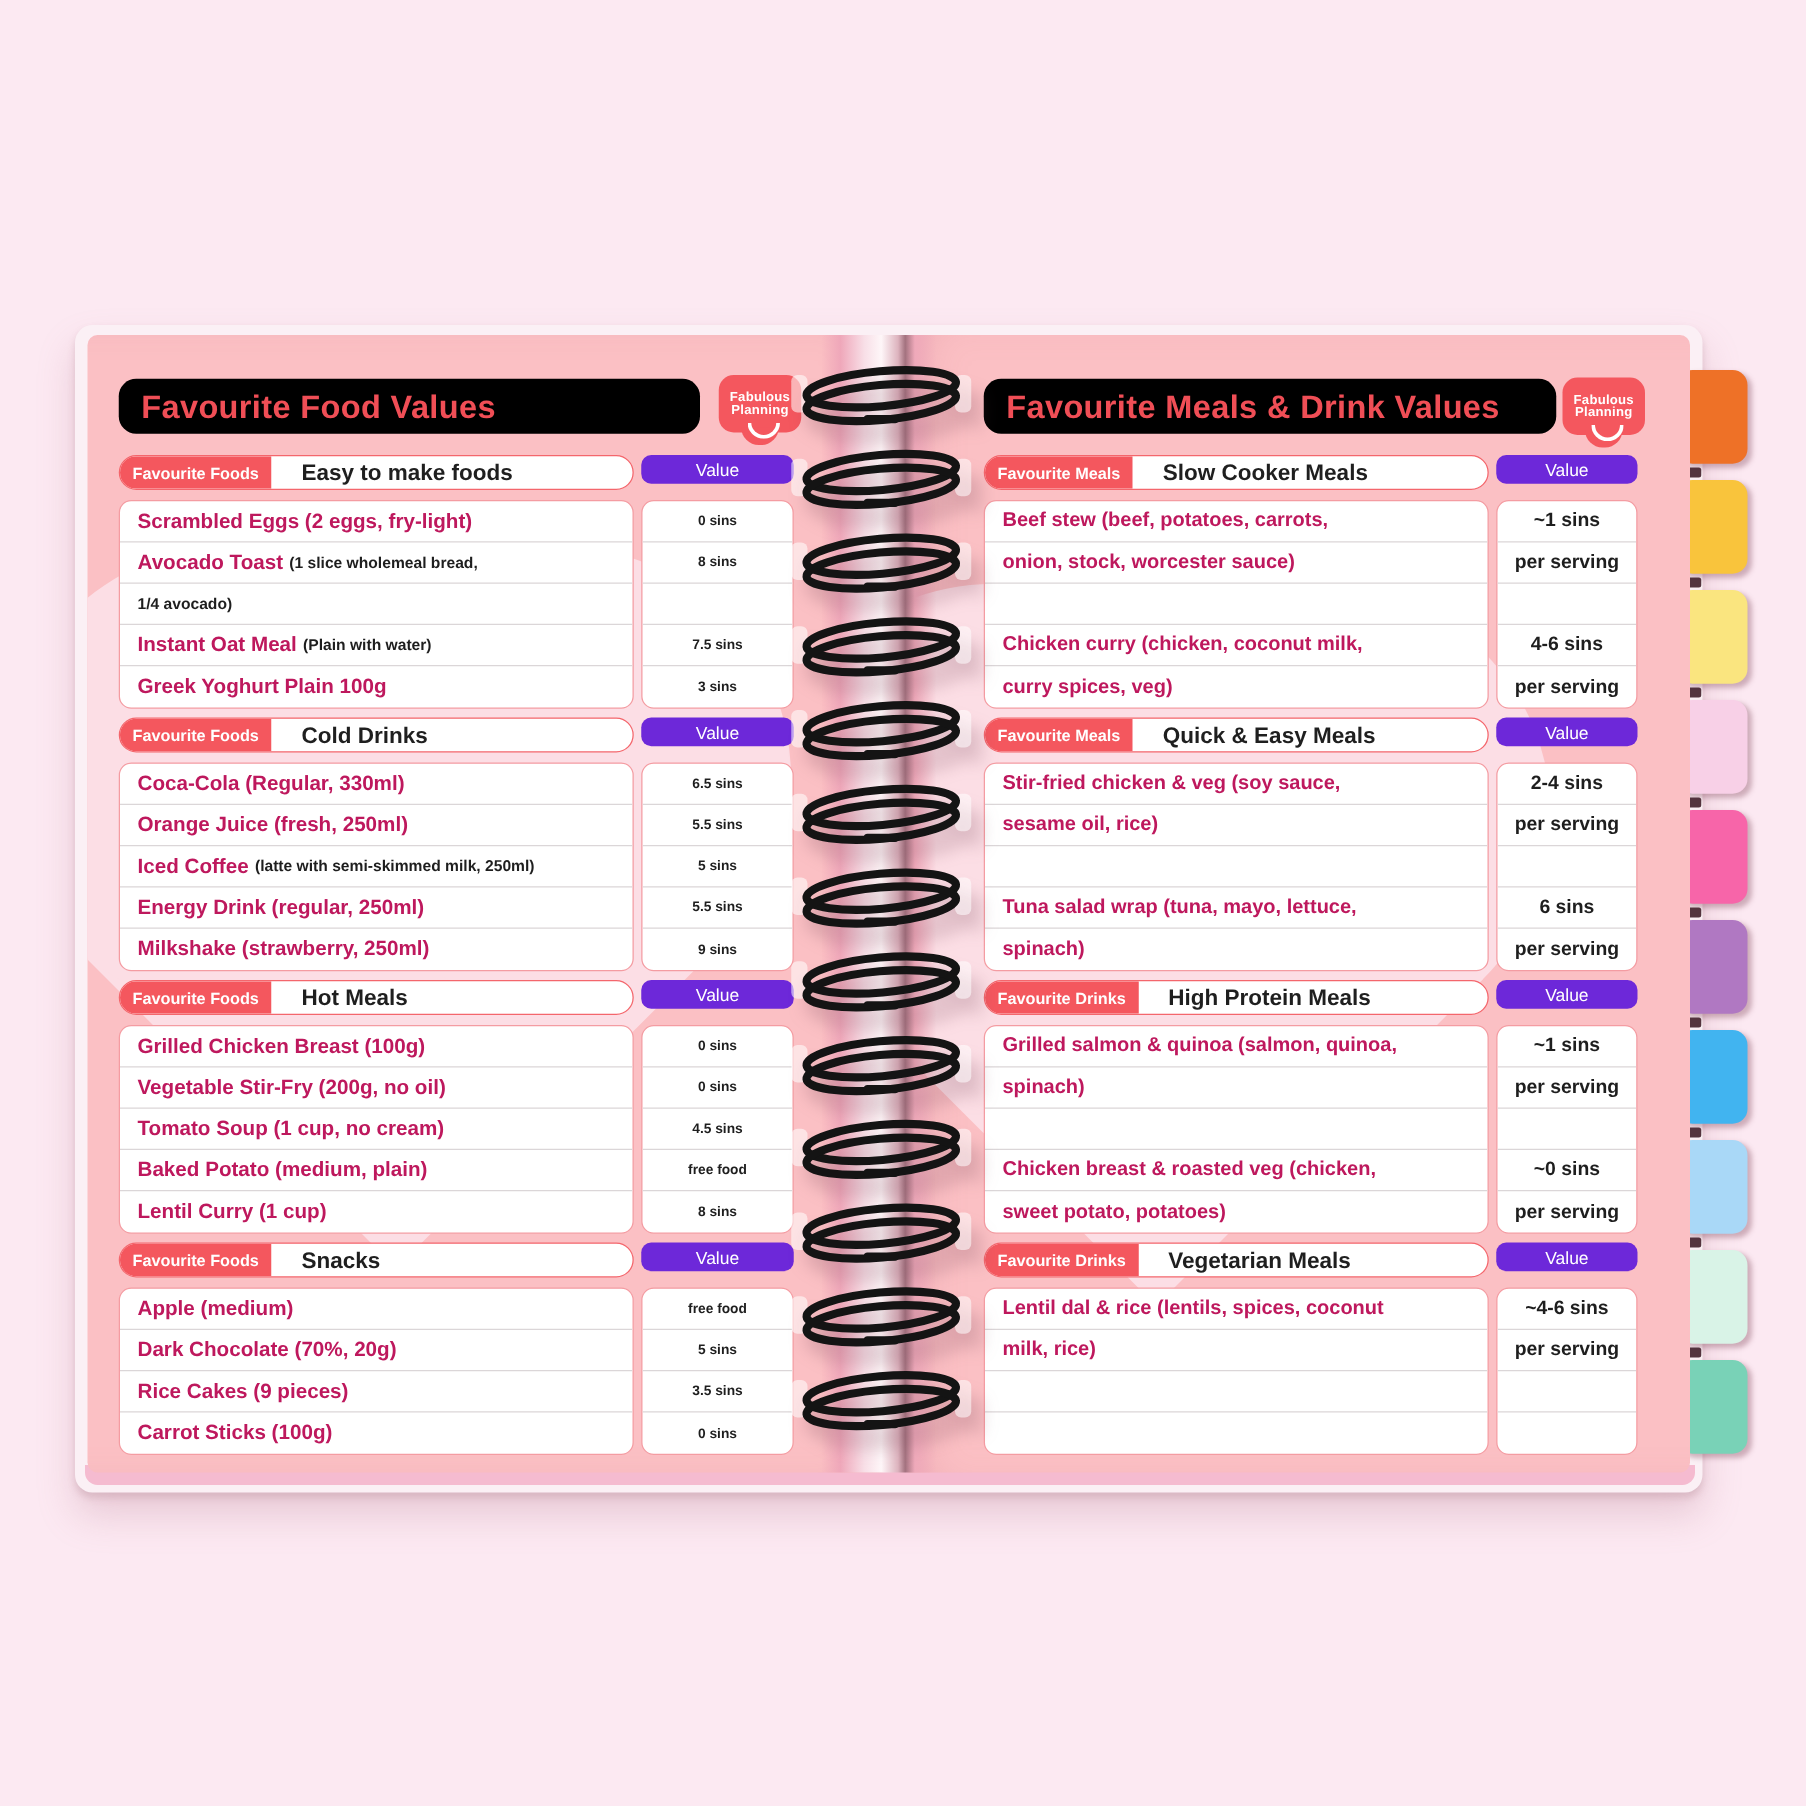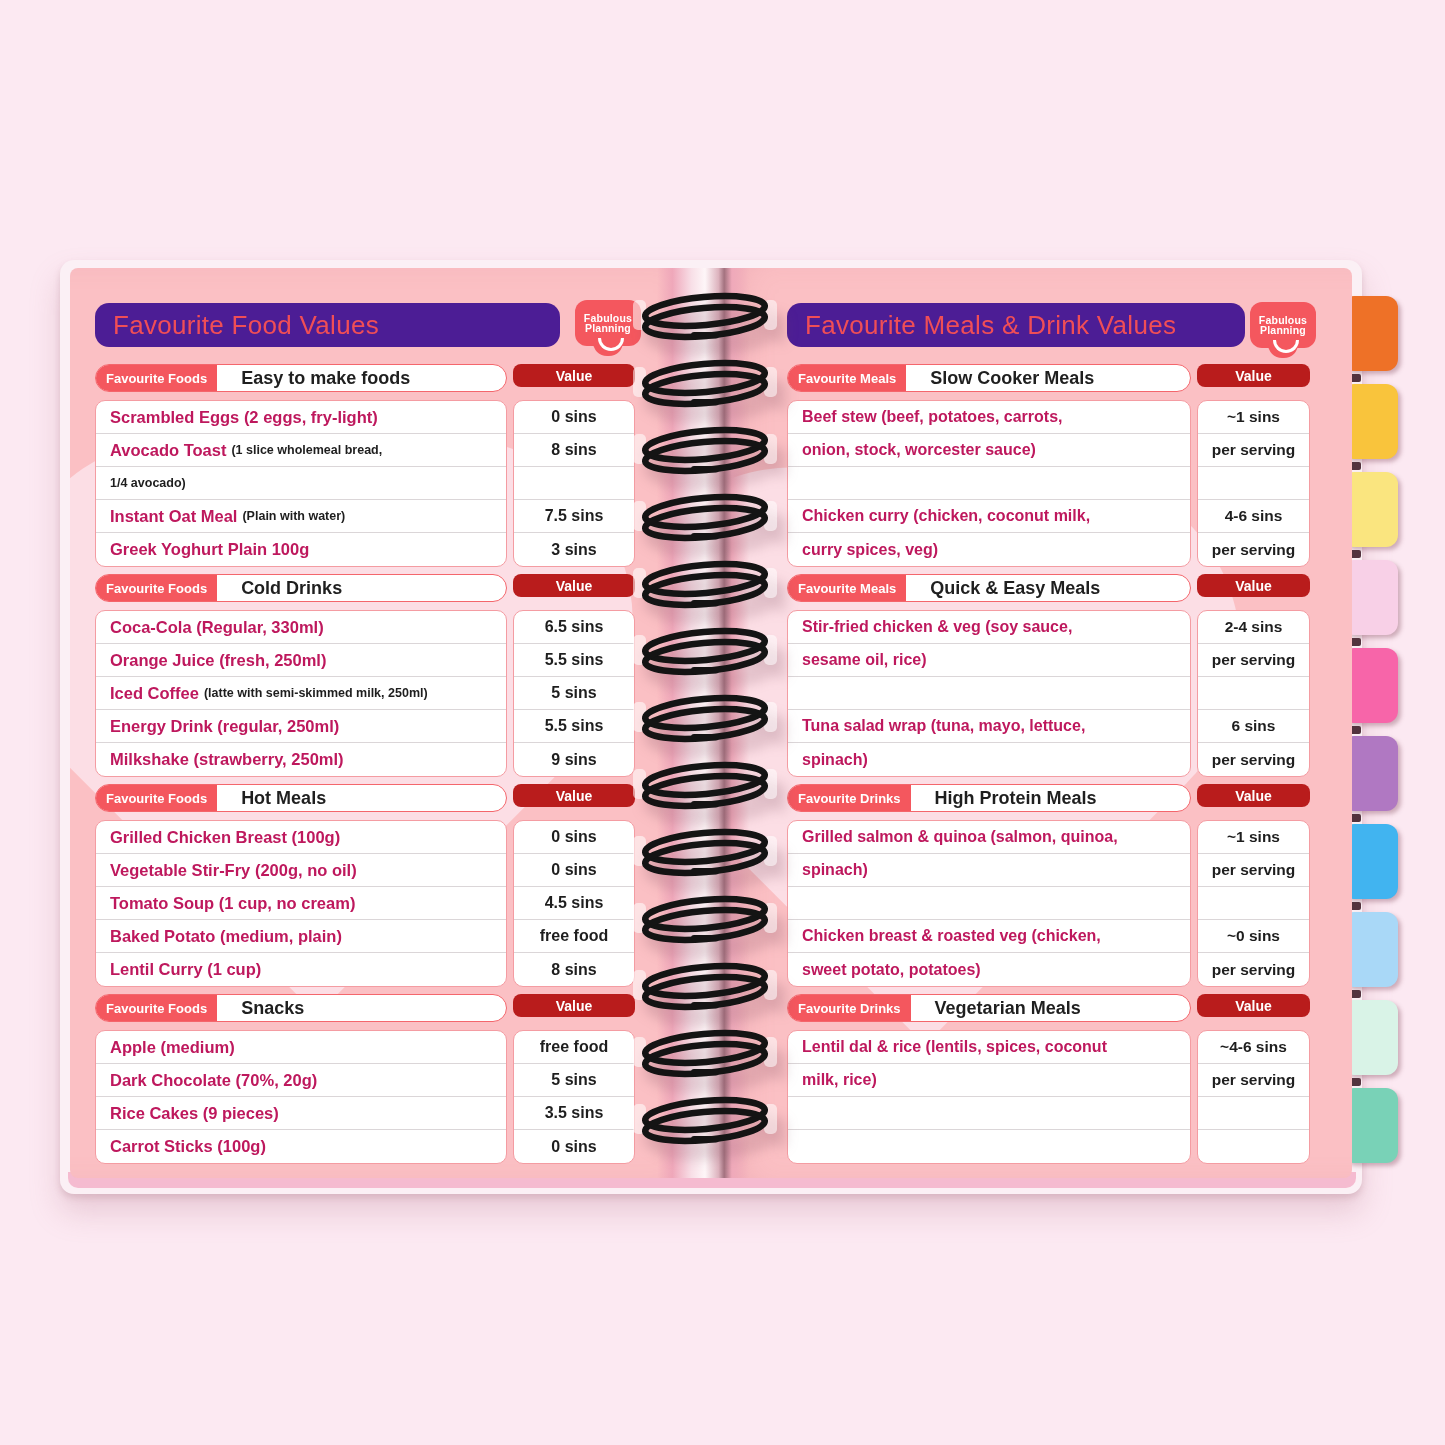--- a/index.html
+++ b/index.html
@@ -29,57 +29,57 @@
     border-radius:50%;background:#FCDEE5;}
   .heart::before{top:-185px;left:0;}
   .heart::after{top:0;left:185px;}
   .page.left .heart{left:62px;top:300px;}
   .page.right .heart{left:20px;top:330px;}
   .page-inner{position:relative;z-index:2;padding-top:35px;}
   .page.left .page-inner{padding-left:25px;padding-right:77px;}
   .page.right .page-inner{padding-left:67px;padding-right:42px;}
   .page.left{--valw:122px;}
   .page.right{--valw:113px;}
-  .titlebar{height:44px;background:#4c1d95;border-radius:14px;margin-bottom:17px;
+  .titlebar{height:44px;background:#000000;border-radius:14px;margin-bottom:17px;
     display:flex;align-items:center;padding-left:18px;
-    font-size:26px;font-weight:normal;color:#F04E56;letter-spacing:.3px;}
+    font-size:26px;font-weight:bold;color:#F04E56;letter-spacing:.3px;}
   .page.left .titlebar{width:447px;}
   .page.right .titlebar{width:440px;}
   .logo{position:absolute;z-index:3;width:66px;height:46px;background:#F4575E;
     border-radius:12px;display:flex;flex-direction:column;align-items:center;
     justify-content:center;color:#fff;font-weight:bold;font-size:10.5px;
     line-height:10.5px;letter-spacing:.2px;}
   .logo::before{content:'';position:absolute;bottom:-10px;left:18px;width:30px;
     height:14px;background:#F4575E;border-radius:0 0 16px 16px;}
   .smile{position:absolute;bottom:-5px;left:23px;width:20px;height:10px;
     border:3.5px solid #fff;border-top:none;border-radius:0 0 14px 14px;}
   .page.left .logo{left:505px;top:32px;}
   .page.right .logo{left:530px;top:34px;}
   .sec-header{display:grid;grid-template-columns:1fr var(--valw);gap:6px;
     height:28px;margin-bottom:8px;}
   .hdr-left{display:flex;height:28px;border-radius:14px;overflow:hidden;
     border:1.5px solid #F4666C;background:#fff;box-sizing:border-box;}
   .badge{background:#F4575E;color:#fff;font-size:13px;font-weight:bold;
     padding:0 10px;display:flex;align-items:center;white-space:nowrap;}
   .secname{flex:1;font-size:18px;font-weight:bold;color:#1F1F1F;
     padding-left:24px;display:flex;align-items:center;white-space:nowrap;}
-  .chip{background:#b91c1c;border-radius:8px;color:#fff;font-weight:bold;
+  .chip{background:#6d28d9;border-radius:8px;color:#fff;font-weight:normal;
     font-size:14px;display:flex;align-items:center;justify-content:center;height:23px;}
   .sec-body{display:grid;grid-template-columns:1fr var(--valw);gap:6px;margin-bottom:7px;}
   .box{background:#fff;border:1.5px solid #F49CA2;border-radius:10px;overflow:hidden;
     align-self:start;}
   .line{height:33px;display:flex;align-items:center;padding-left:14px;
     border-bottom:1px solid #DBD6D8;box-sizing:border-box;}
   .line:last-child{border-bottom:none;}
   .vals .line{justify-content:center;padding:0 4px;}
   .main{font-size:16.5px;font-weight:bold;color:#be185d;white-space:nowrap;}
   .page.right .main{font-size:16px;}
   .sm{font-size:12.5px;font-weight:bold;color:#1E1E1E;margin-left:5px;white-space:nowrap;}
   .sm:first-child{margin-left:0;}
-  .vtext{font-size:16px;font-weight:bold;color:#1E1E1E;white-space:nowrap;}
+  .vtext{font-size:11px;font-weight:bold;color:#1E1E1E;white-space:nowrap;}
   .page.right .vtext{font-size:15.5px;}
   .gutter{position:absolute;left:587px;top:0;width:96px;height:910px;z-index:4;
     background:linear-gradient(90deg, rgba(242,174,192,0) 0%, rgba(238,165,185,.9) 16%,
       #F8DFE7 36%, #FEF6F8 50%, #DDB3BE 64%, #A3727F 70%, #EFA9BA 78%,
       rgba(251,192,196,0) 96%);}
   .spiral{position:absolute;left:547px;top:18px;z-index:5;
     filter:drop-shadow(10px 14px 6px rgba(120,70,85,.28));}
 </style>
 </head>
 <body>

